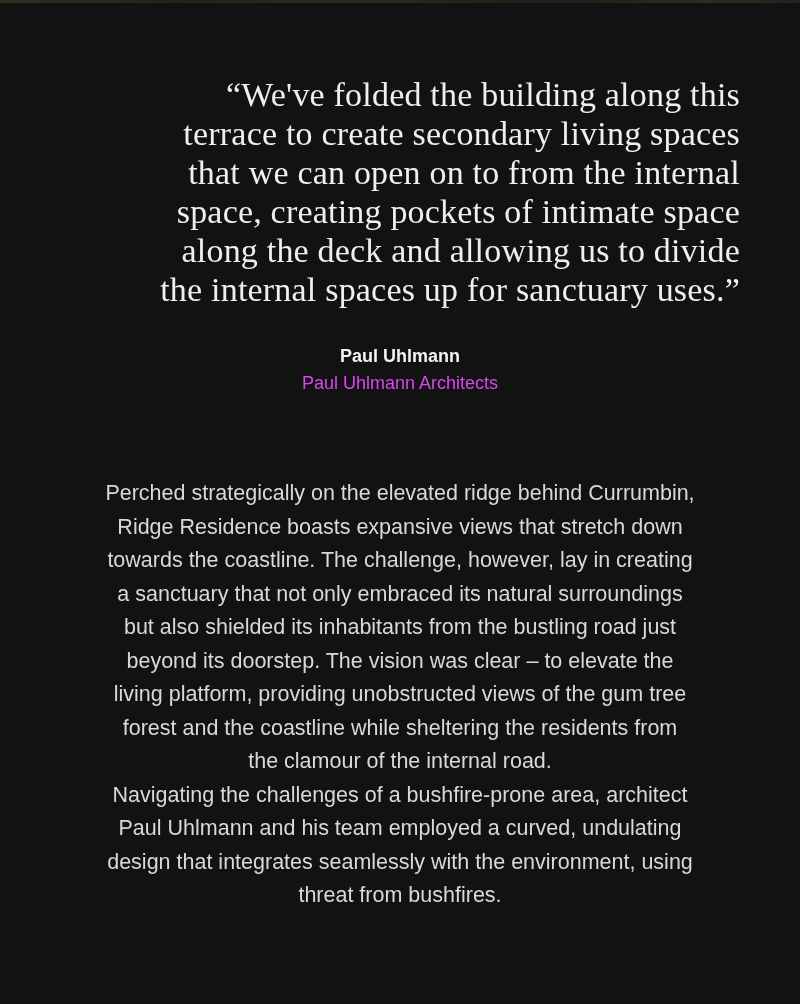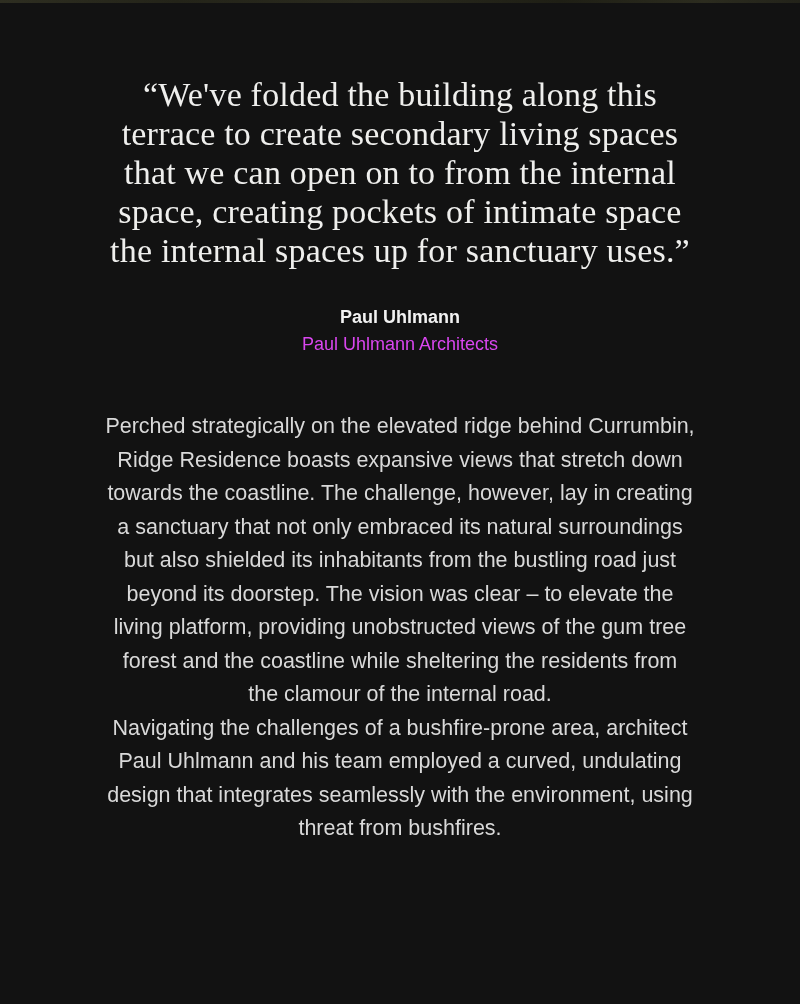--- a/index.html
+++ b/index.html
@@ -24,36 +24,37 @@
     text-align: center;
   }
   .pull-quote {
     margin-top: 72px;
     font-family: "Liberation Serif", serif;
     font-size: 34px;
     line-height: 39px;
     font-weight: 400;
     color: #efefed;
     letter-spacing: 0.2px;
+    text-align: right;
   }
   .attribution {
     margin-top: 22px;
     font-size: 18px;
     line-height: 27px;
     color: #f2f2f2;
   }
   .attribution-name {
     font-weight: 700;
   }
   .attribution-firm {
     font-weight: 400;
     color: #d946ef;
   }
   .body-copy {
-    margin-top: 52px;
+    margin-top: 80px;
     font-size: 21.5px;
     line-height: 33.5px;
     font-weight: 400;
     color: #d9d9d9;
   }
   .quote-line, .body-line {
     white-space: nowrap;
   }
 </style>
 </head>
@@ -61,20 +62,21 @@
 
 <div class="top-strip"></div>
 
 <div class="content">
 
   <blockquote class="pull-quote" style="margin-left:0;margin-right:0;">
     <div class="quote-line">“We've folded the building along this</div>
     <div class="quote-line">terrace to create secondary living spaces</div>
     <div class="quote-line">that we can open on to from the internal</div>
     <div class="quote-line">space, creating pockets of intimate space</div>
+    <div class="quote-line">along the deck and allowing us to divide</div>
     <div class="quote-line">the internal spaces up for sanctuary uses.”</div>
   </blockquote>
 
   <div class="attribution">
     <div class="attribution-name">Paul Uhlmann</div>
     <div class="attribution-firm">Paul Uhlmann Architects</div>
   </div>
 
   <div class="body-copy">
     <div>

